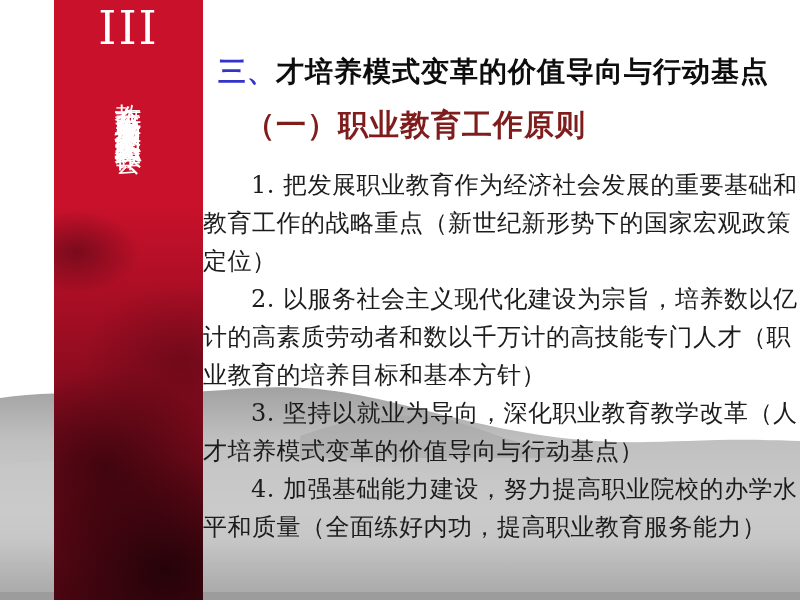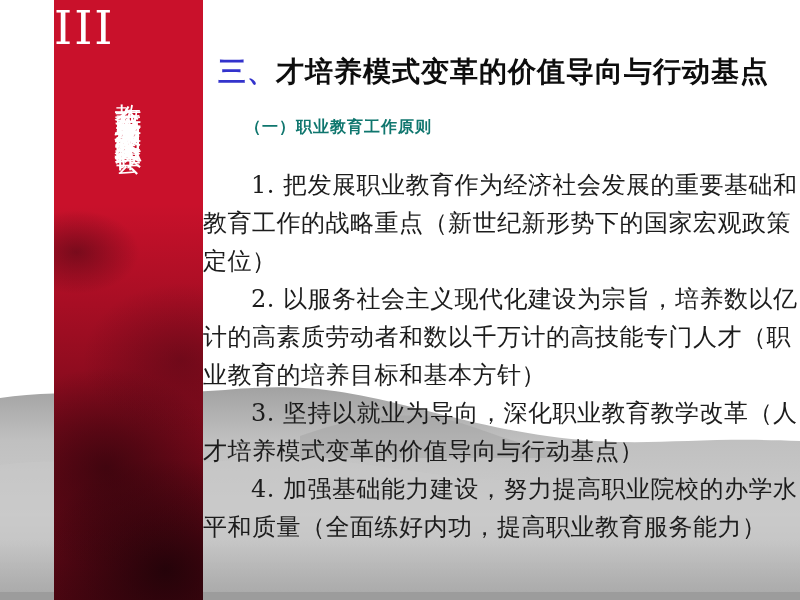--- a/index.html
+++ b/index.html
@@ -33,21 +33,21 @@
       radial-gradient(ellipse 140px 110px at 85% 60%, rgba(70,6,18,0.45), rgba(70,6,18,0) 70%),
       radial-gradient(ellipse 160px 140px at 35% 78%, rgba(40,3,10,0.65), rgba(40,3,10,0) 72%),
       radial-gradient(ellipse 170px 150px at 75% 95%, rgba(25,2,7,0.80), rgba(25,2,7,0) 75%),
       linear-gradient(to bottom, rgba(0,0,0,0) 34%, rgba(80,6,18,0.30) 52%, rgba(55,4,13,0.55) 72%, rgba(30,2,8,0.72) 100%);
   }
 
   .banner-numeral {
     position: absolute;
     top: 2px; left: 0;
     width: 100%;
-    text-align: left;
+    text-align: center;
     font-family: "DejaVu Serif", "Liberation Serif", serif;
     font-size: 46px;
     line-height: 1.15;
     color: #ffffff;
     letter-spacing: 2px;
   }
 
   .banner-vtext {
     position: absolute;
     top: 82px; left: 50%;
@@ -80,26 +80,26 @@
     line-height: 36px;
     letter-spacing: 1px;
     color: #0d0d0d;
     white-space: nowrap;
   }
   .title .title-number { color: #3333cc; }
 
   .subtitle {
     position: absolute;
     top: 112px; left: 42px;
-    font-family: Liberation Sans, sans-serif;
+    font-family: Liberation Mono, monospace;
     font-weight: bold;
-    font-size: 16px;
+    font-size: 30px;
     line-height: 30px;
     letter-spacing: 1px;
-    color: #0f766e;
+    color: #7f1d1d;
     white-space: nowrap;
   }
 
   .body-text {
     position: absolute;
     top: 166px; left: 0;
     width: 606px;
     font-family: "DejaVu Serif", "Liberation Serif", serif;
     font-size: 24px;
     line-height: 38px;

